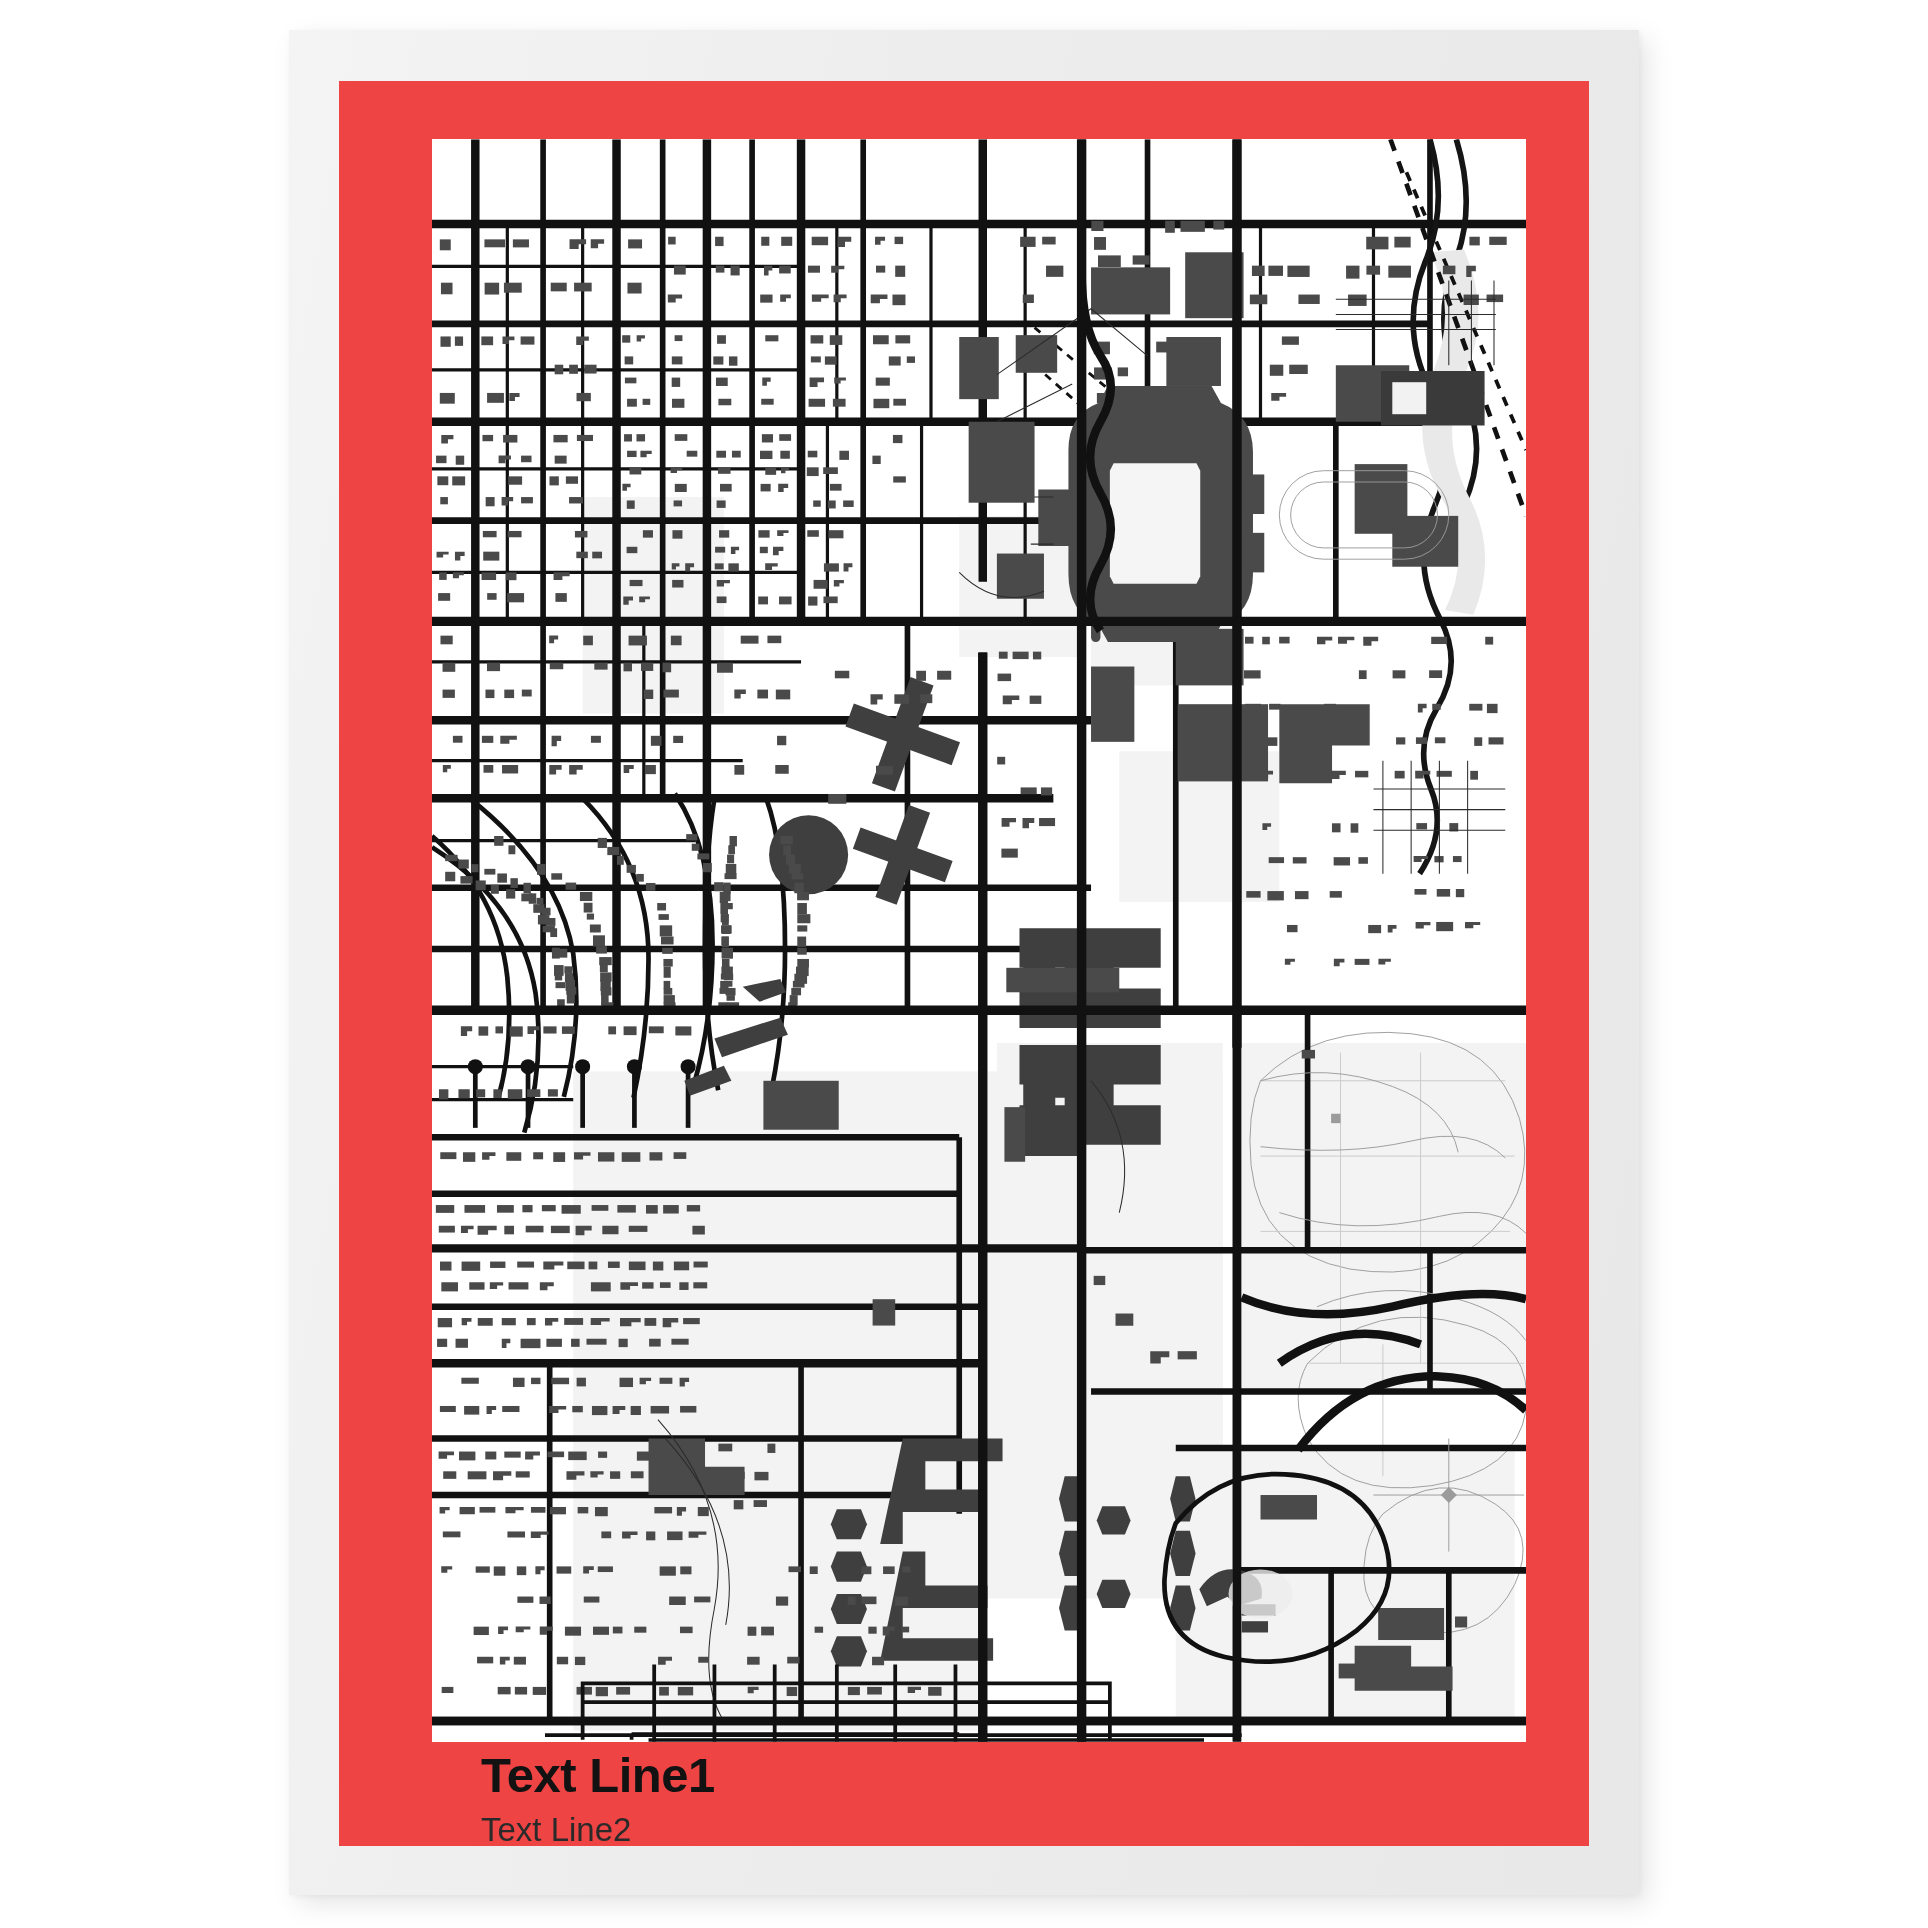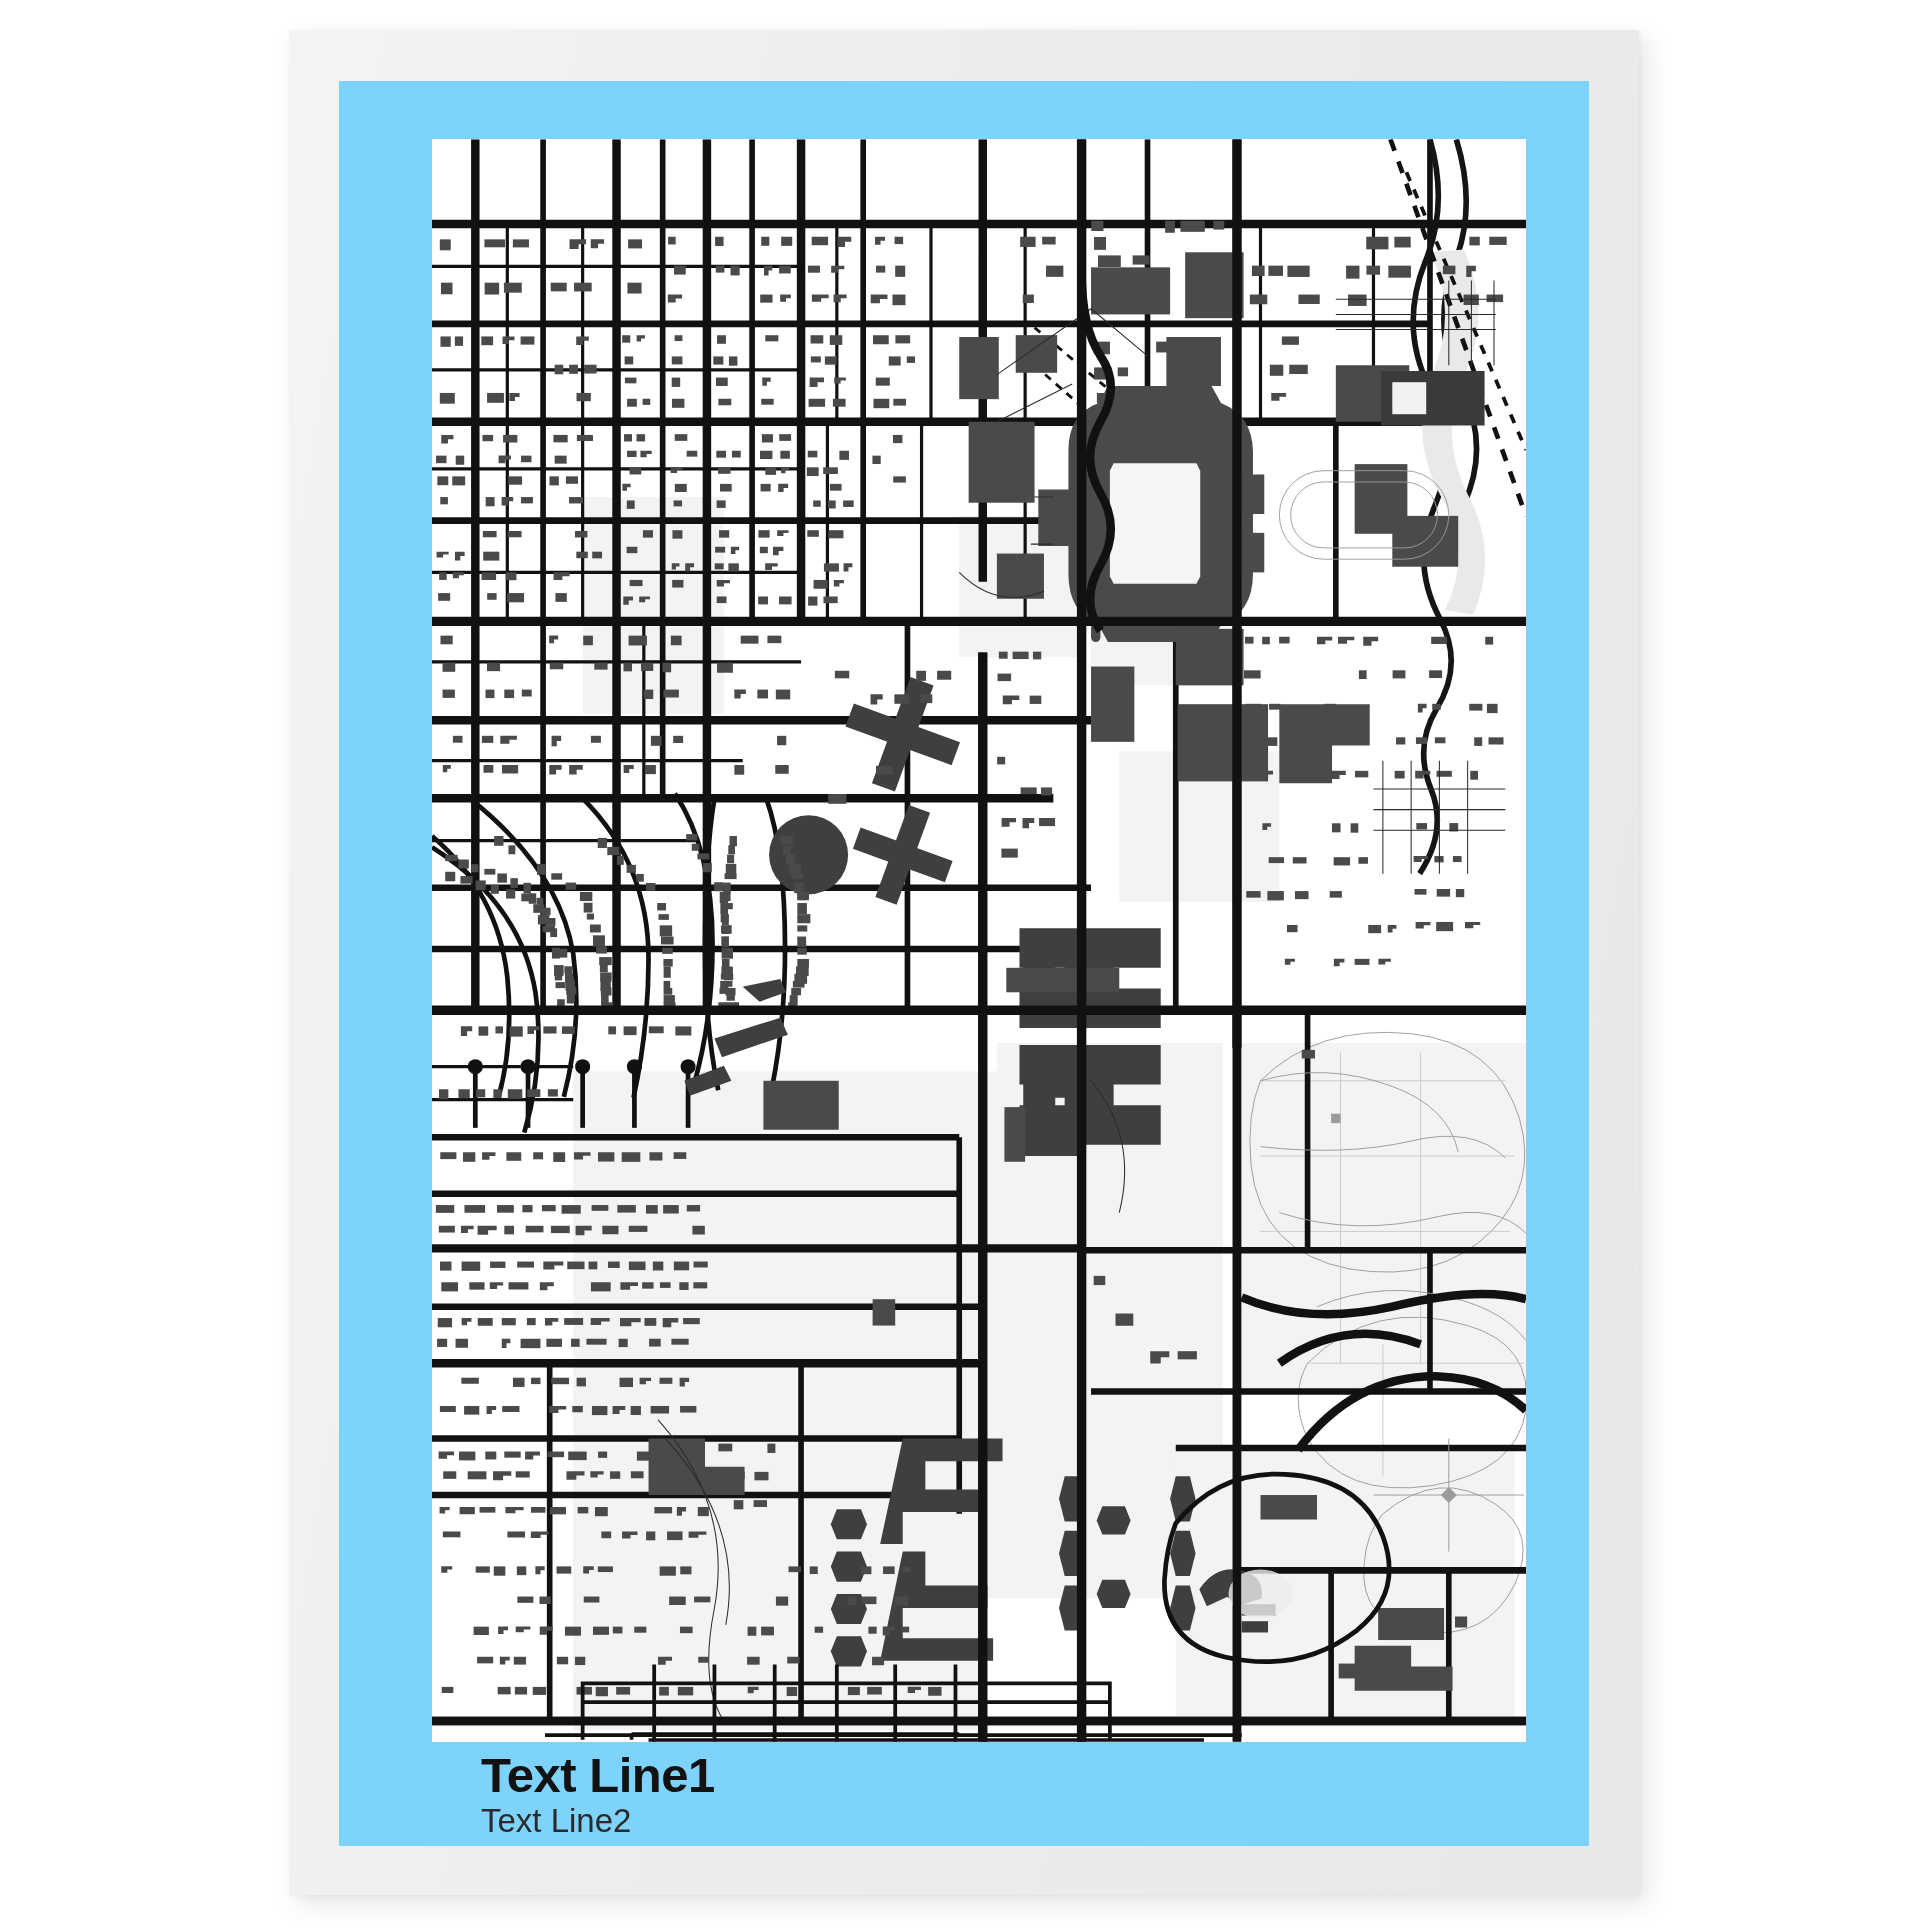--- a/index.html
+++ b/index.html
@@ -10,29 +10,29 @@
   
   #frame{
     position:absolute;left:289px;top:30px;width:1350px;height:1865px;
     background:#ececec;
     box-shadow:9.4px 9.4px 24.5px rgba(0,0,0,0.10), 1.9px 1.9px 5.6px rgba(0,0,0,0.05);
   }
   #frame-bevel{position:absolute;inset:0;background:
      linear-gradient(100deg,#f4f4f4 0%,#ededed 40%,#e8e8e8 100%);}
 
   
-  #poster{position:absolute;left:50px;top:51px;width:1250px;height:1765px;background:#7dd3fc;overflow:hidden;}
+  #poster{position:absolute;left:50px;top:51px;width:1250px;height:1765px;background:#ef4444;overflow:hidden;}
 
   #map-wrap{position:absolute;left:93px;top:58px;width:1094px;height:1603px;overflow:hidden;background:#ffffff;}
   #map-svg{display:block;width:1094px;height:1603px;}
 
   
   #caption{position:absolute;left:142px;top:1669px;width:942px;}
   #cap1{font-size:49px;font-weight:700;color:#121212;letter-spacing:-0.5px;line-height:1.06;white-space:pre;}
-  #cap2{font-size:33px;font-weight:400;color:#2a2a2a;line-height:1.12;margin-top:1px;white-space:pre;}
+  #cap2{font-size:33px;font-weight:400;color:#2a2a2a;line-height:1.12;margin-top:10px;white-space:pre;}
 
   
   .rd{stroke:#111;fill:none;stroke-linecap:butt;stroke-linejoin:miter;}
   .bl{fill:#4a4a4a;}
   .bl2{fill:#3f3f3f;}
   .thin{stroke:#2b2b2b;fill:none;stroke-width:1.1;}
   .hair{stroke:#9a9a9a;fill:none;stroke-width:1;}
   .vhair{stroke:#c9c9c9;fill:none;stroke-width:1;}
   .park{fill:#f3f3f3;stroke:none;}
   .water{fill:none;stroke:#151515;}

